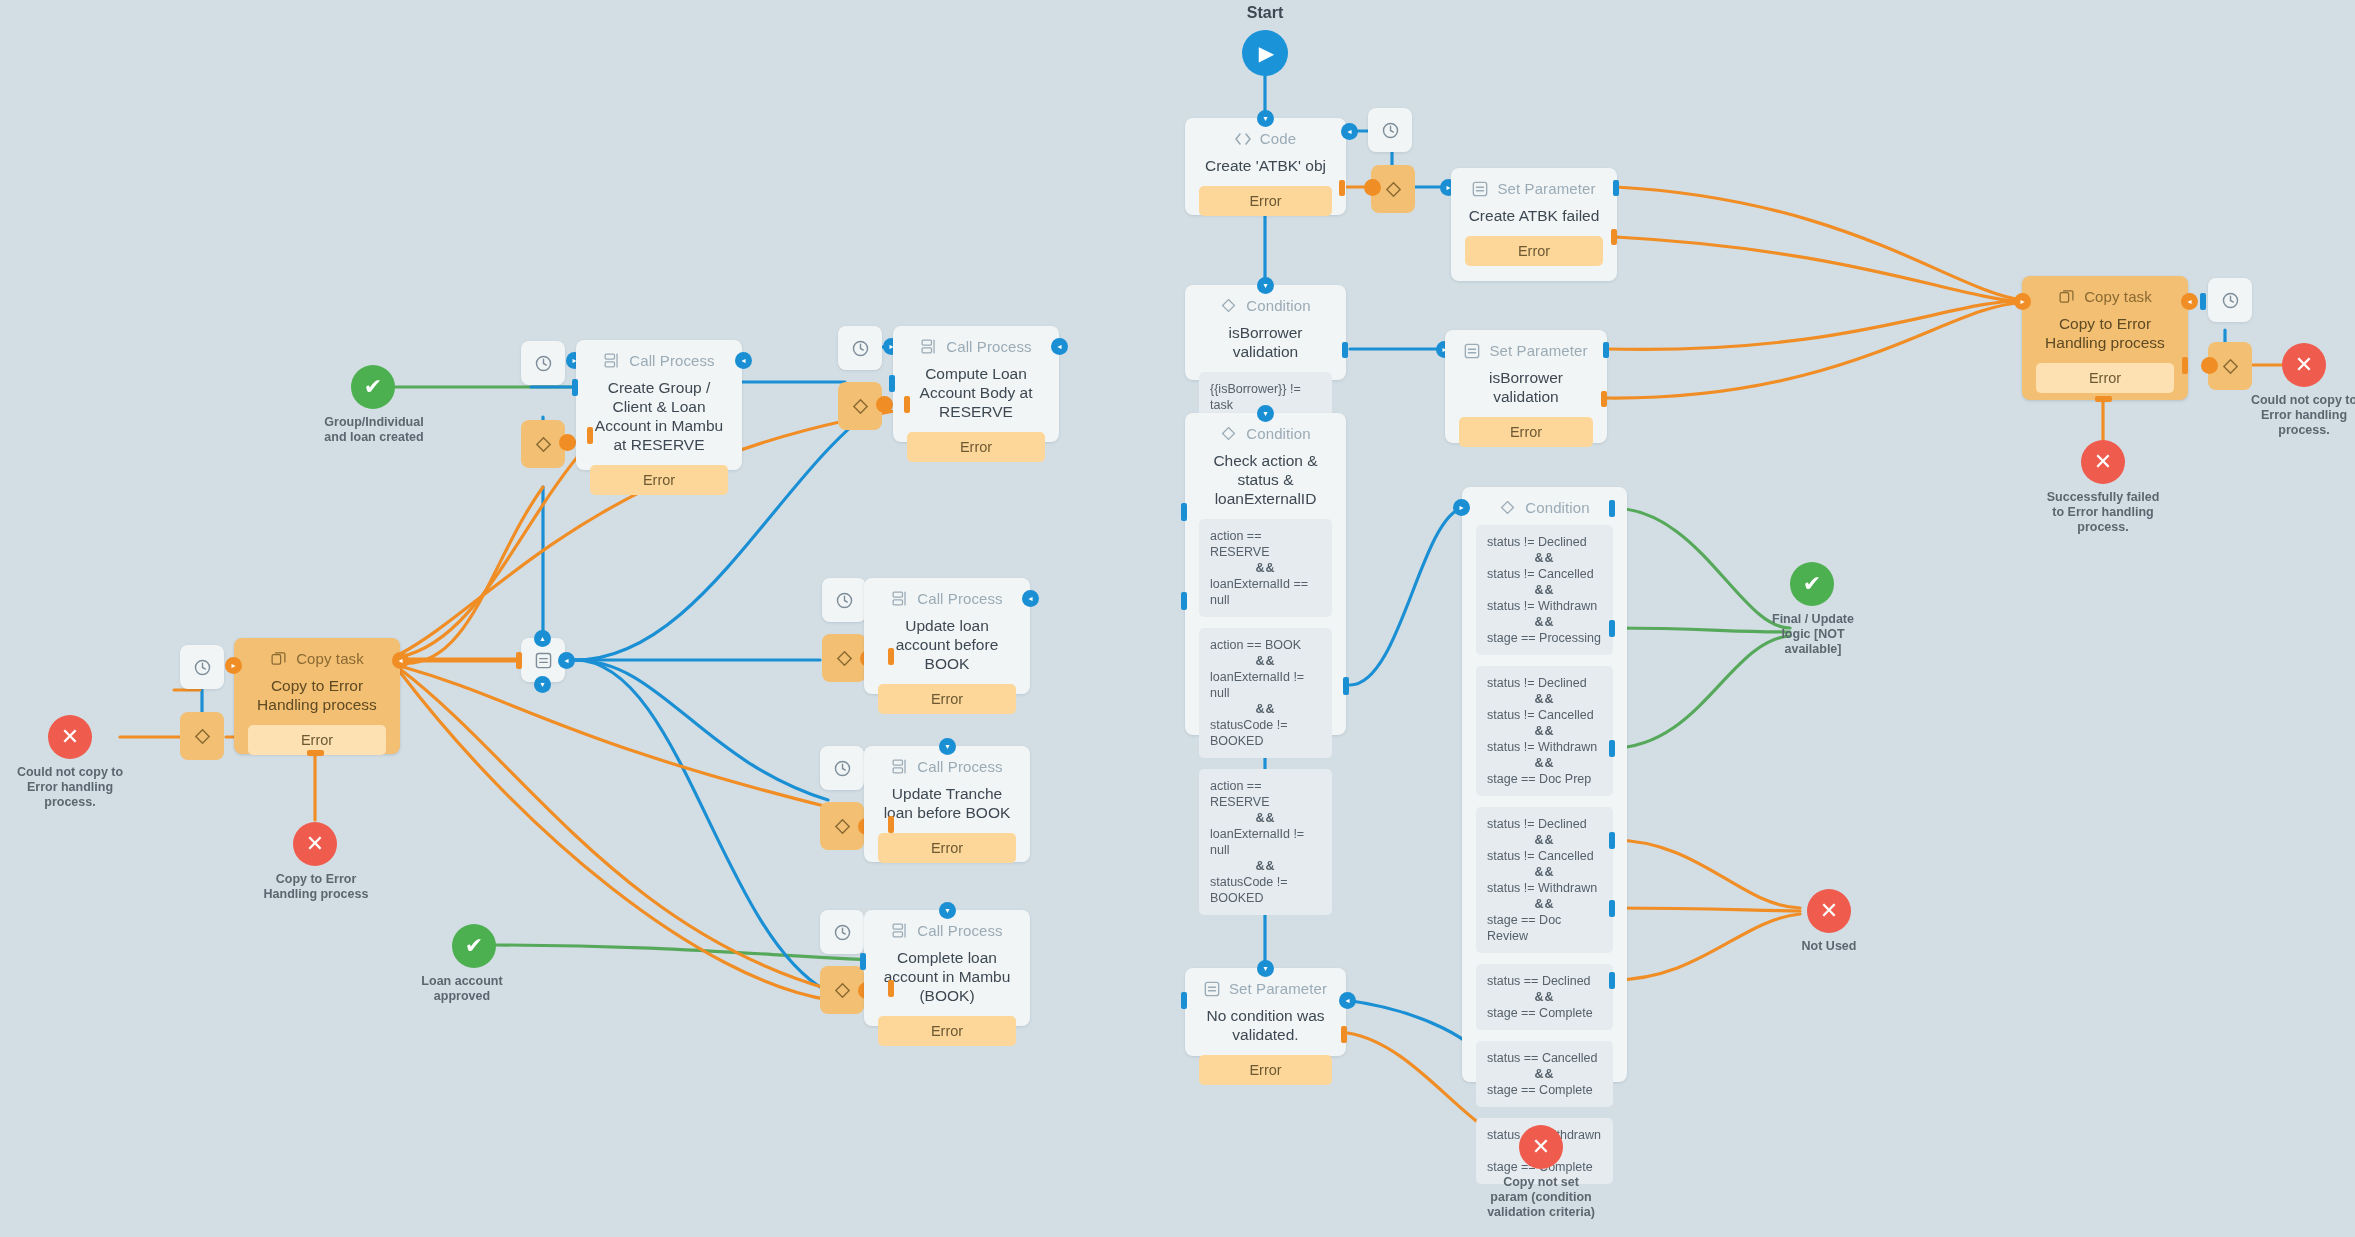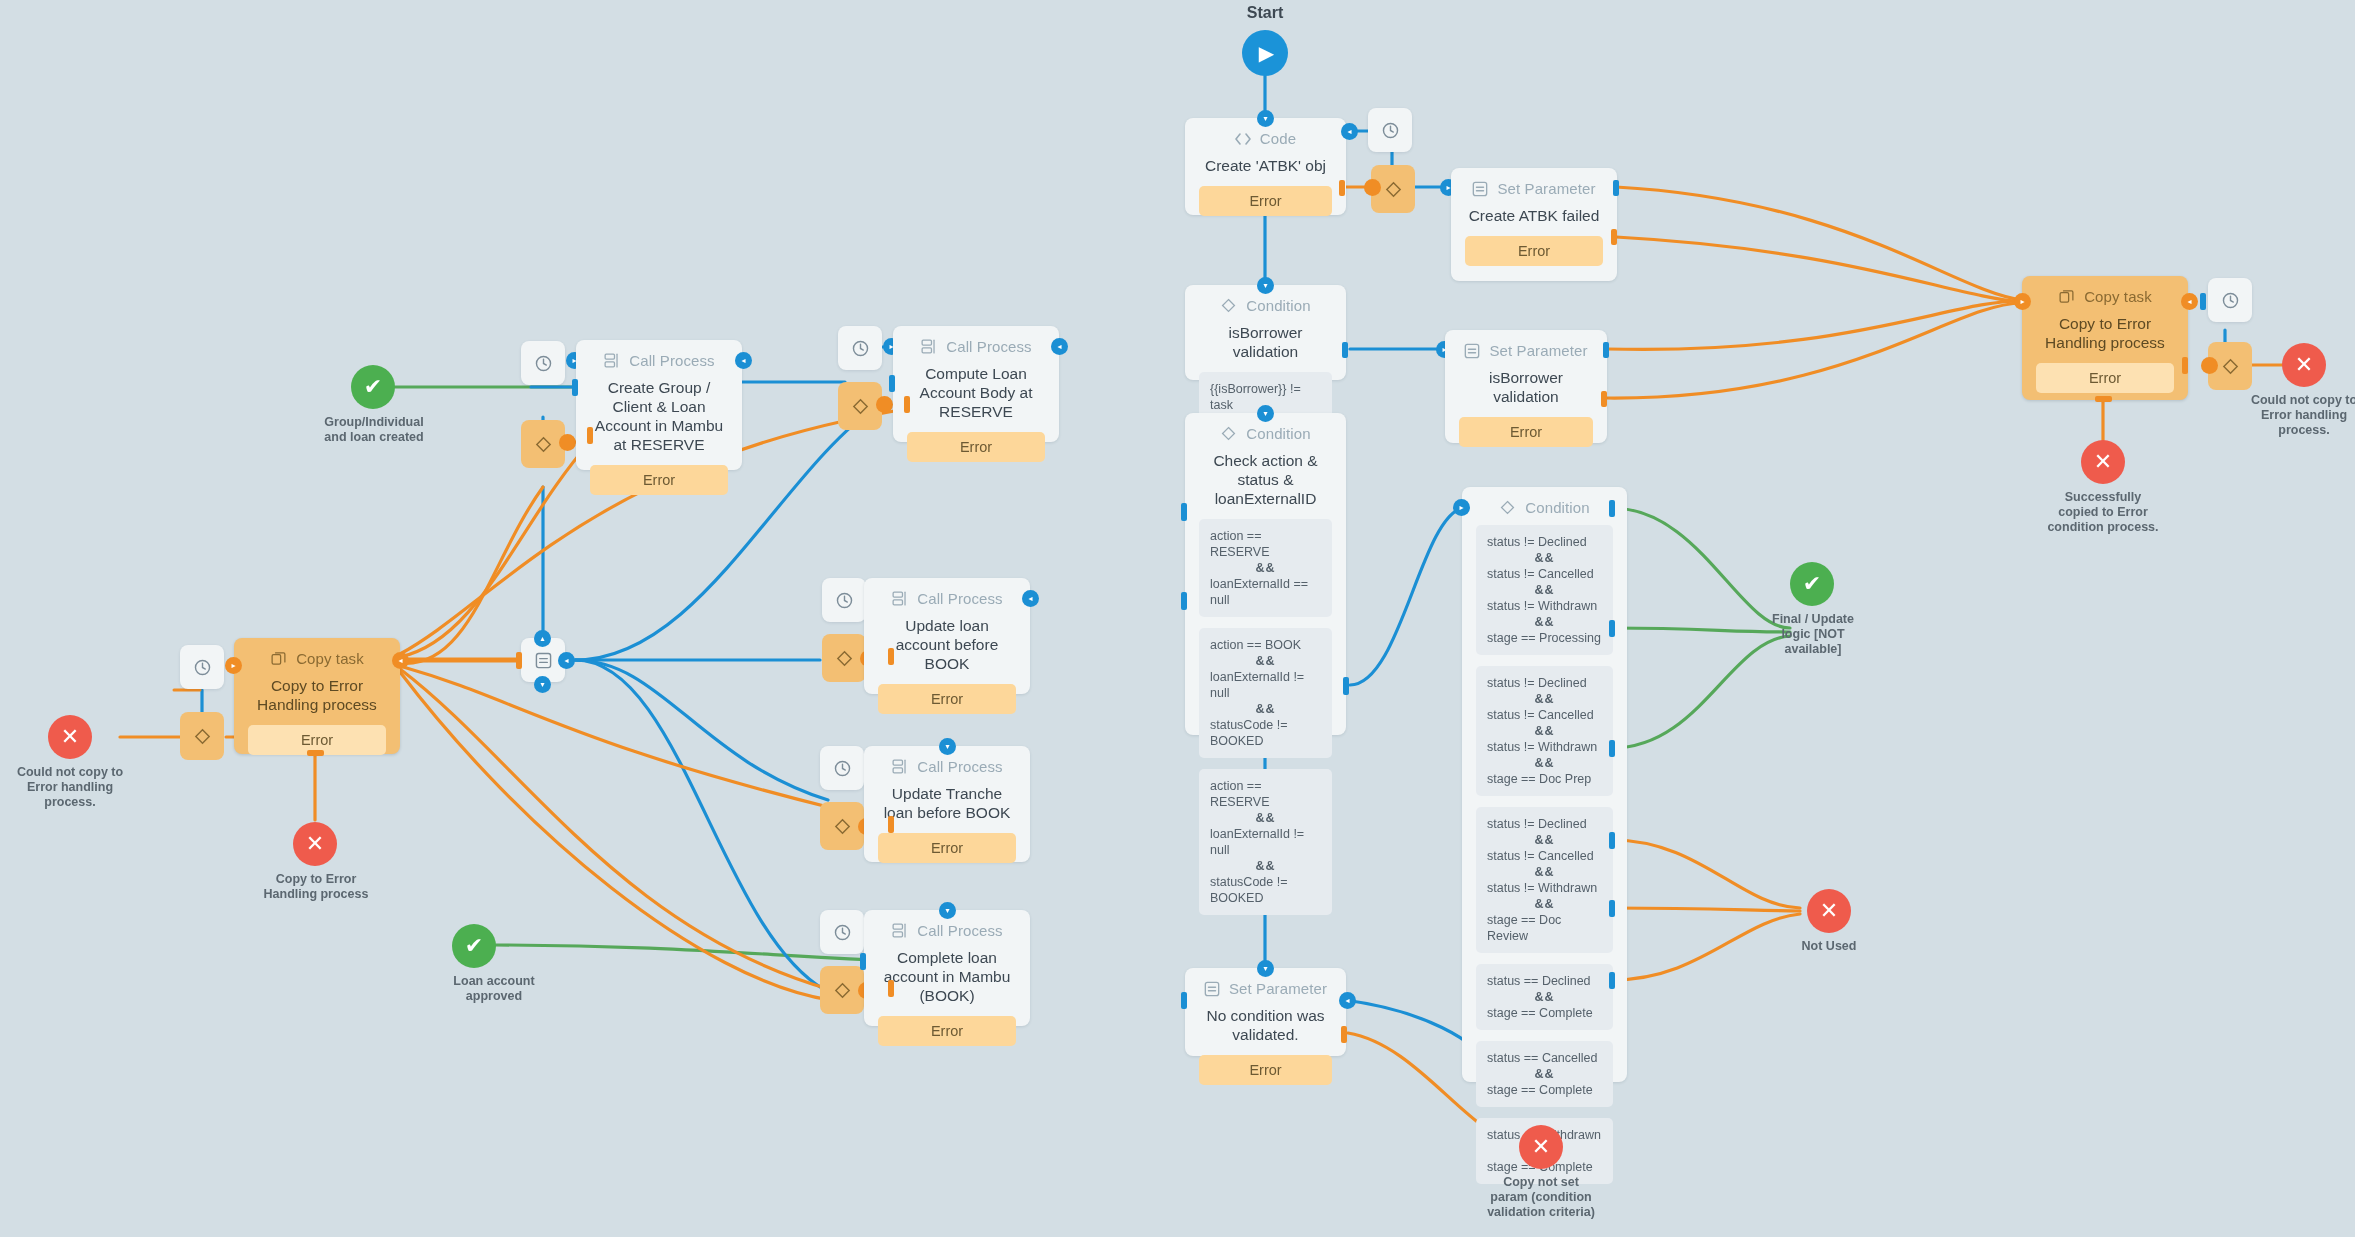--- a/index.html
+++ b/index.html
@@ -533,21 +533,21 @@
     <div class="title">Complete loan account in Mambu (BOOK)</div>
     <div class="errband">Error</div>
   </div>
   <div class="port blue" style="left:939px;top:902px;">▾</div>
   <div class="stub blue" style="left:860px;top:953px;width:6px;height:17px;"></div>
   <div class="stub orange" style="left:888px;top:980px;width:6px;height:17px;"></div>
 
   <div class="term ok" style="left:452px;top:924px;">
     <span class="glyph">✔</span>
   </div>
-  <div class="term-label" style="left:444px;top:974px;width:100px;">Loan account approved</div>
+  <div class="term-label" style="left:412px;top:974px;width:100px;">Loan account approved</div>
 
   <div class="term ok" style="left:1790px;top:562px;">
     <span class="glyph">✔</span>
   </div>
   <div class="term-label" style="left:1760px;top:612px;width:106px;">Final / Update logic [NOT available]</div>
 
   <div class="term err" style="left:1807px;top:889px;">
     <span class="glyph">✕</span>
   </div>
   <div class="term-label" style="left:1779px;top:939px;width:100px;">Not Used</div>
@@ -590,15 +590,15 @@
   <div class="port orange" style="left:2201px;top:357px;"></div>
 
   <div class="term err" style="left:2282px;top:343px;">
     <span class="glyph">✕</span>
   </div>
   <div class="term-label" style="left:2245px;top:393px;width:118px;">Could not copy to Error handling process.</div>
 
   <div class="term err" style="left:2081px;top:440px;">
     <span class="glyph">✕</span>
   </div>
-  <div class="term-label" style="left:2043px;top:490px;width:120px;">Successfully copied to Error condition process.</div>
+  <div class="term-label" style="left:2043px;top:490px;width:120px;">Successfully failed to Error handling process.</div>
 
 </div>
 
 </body></html>

